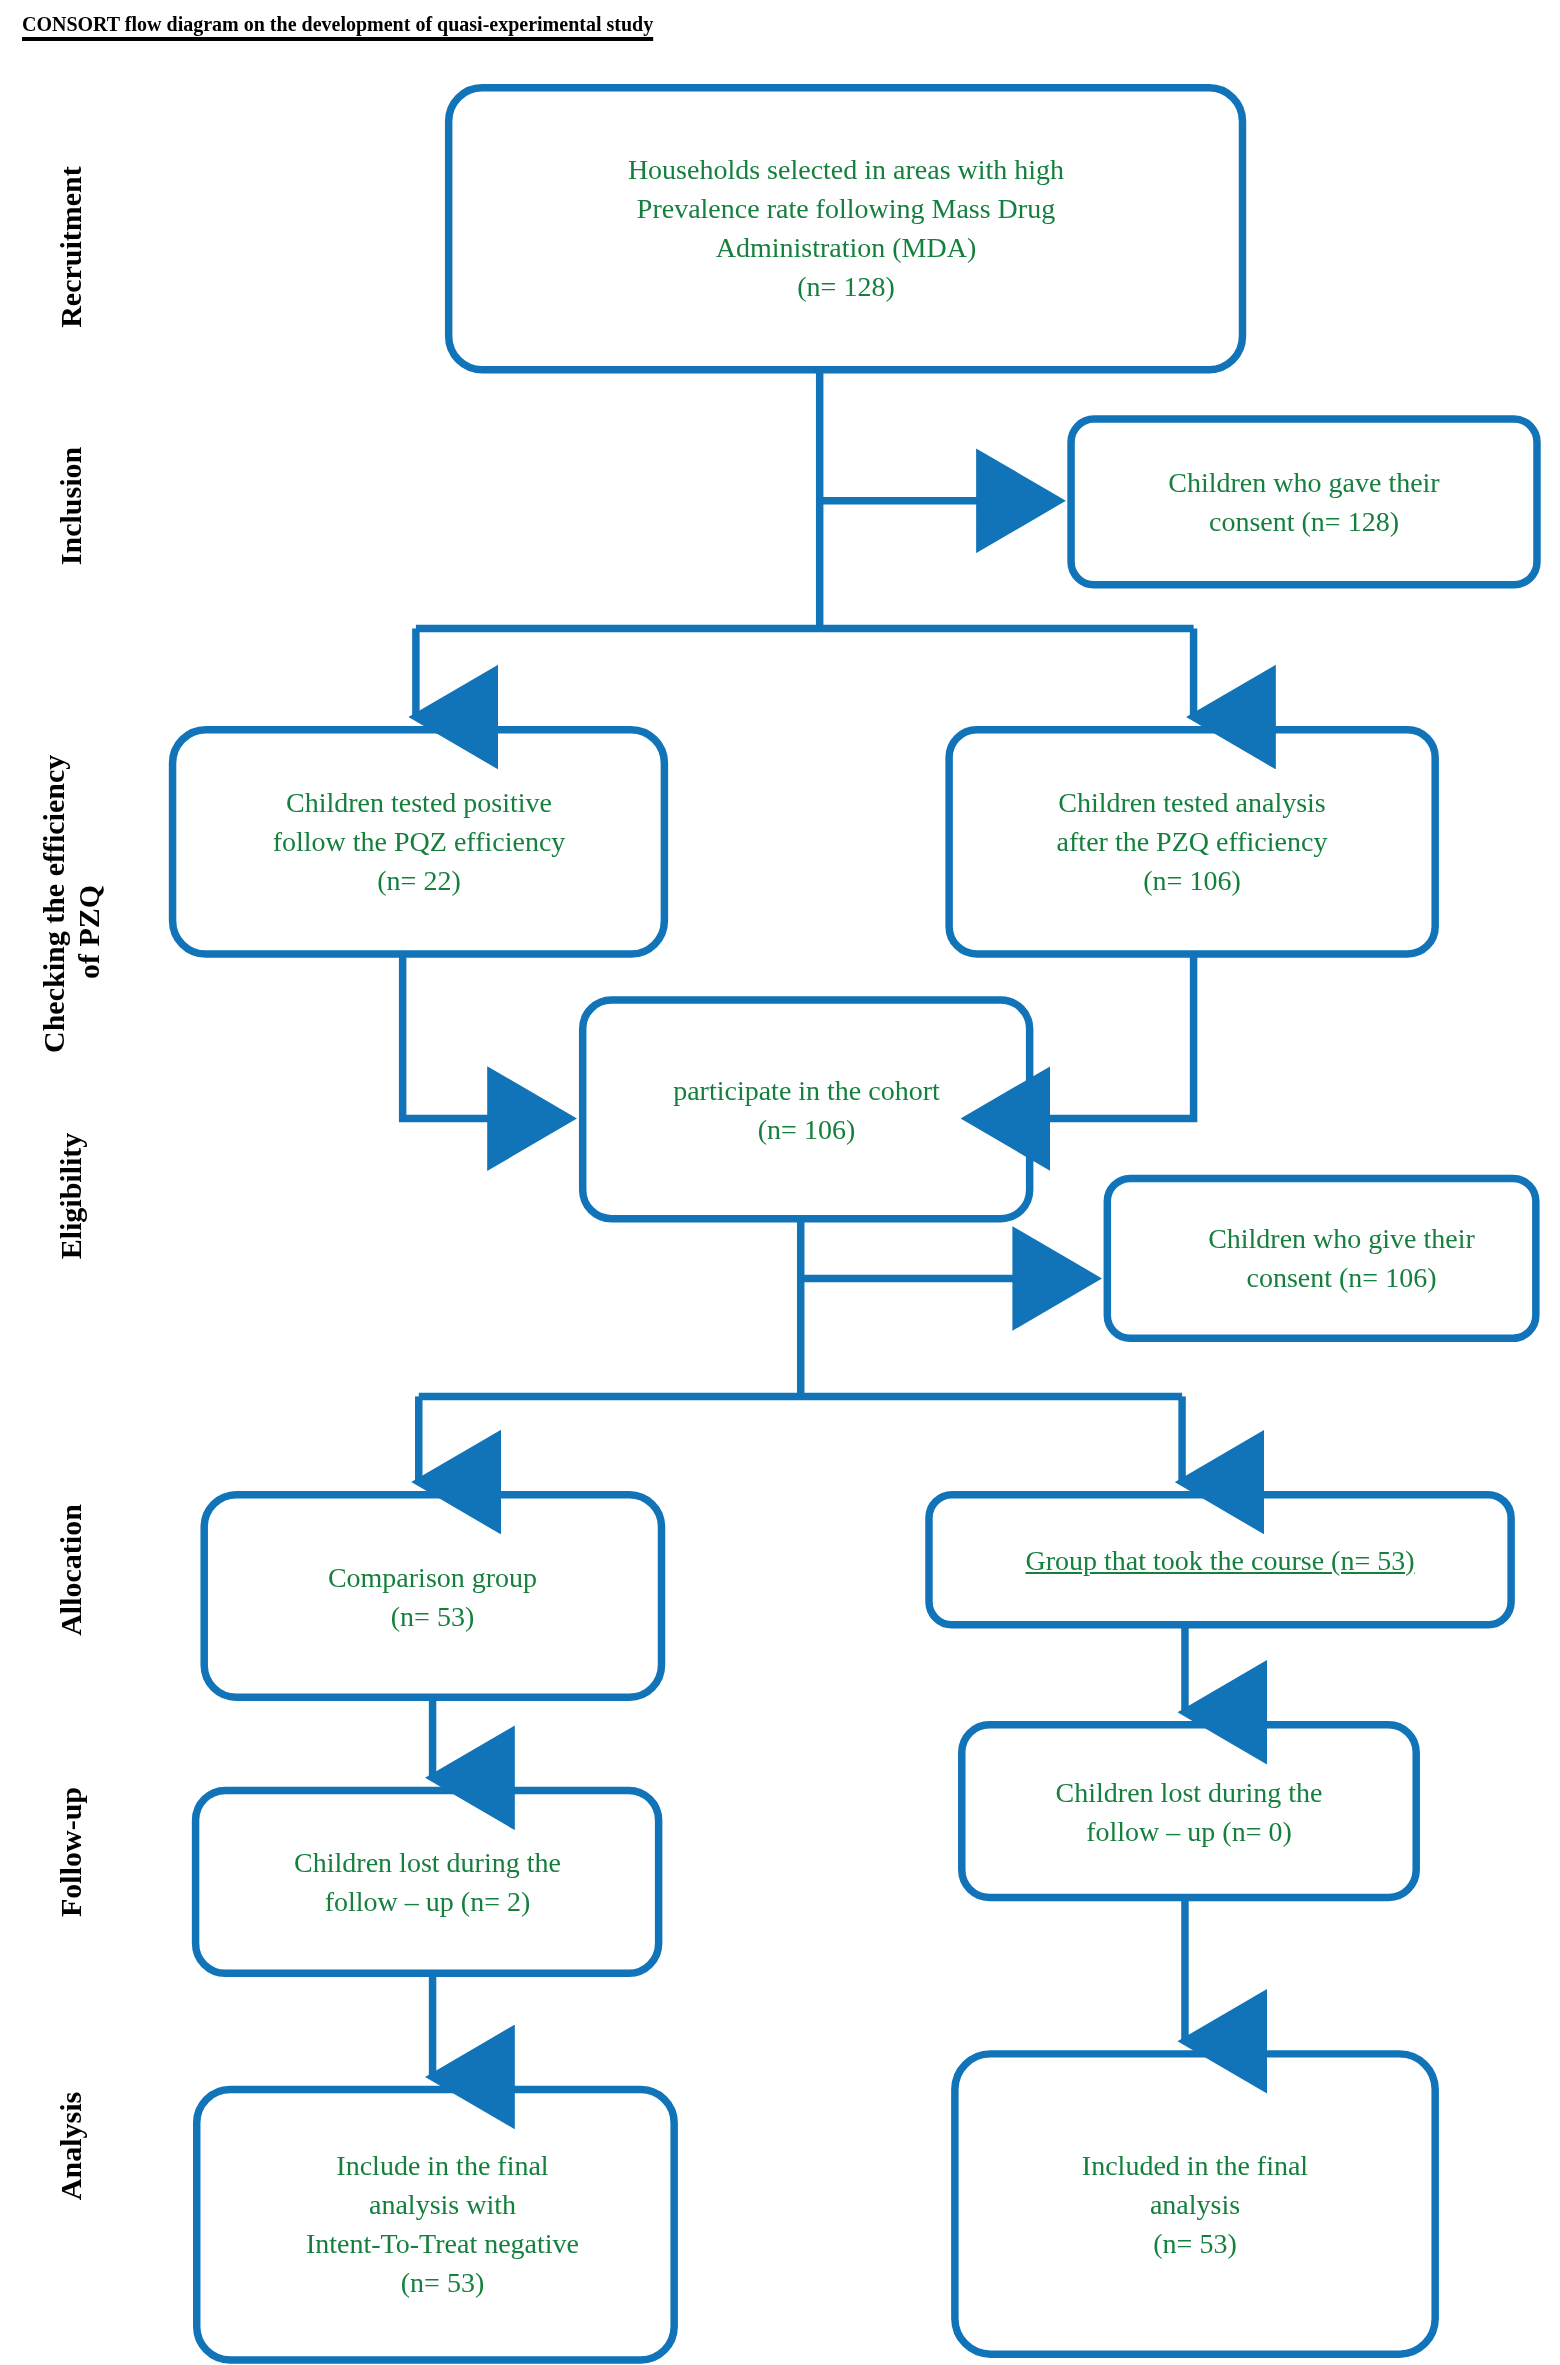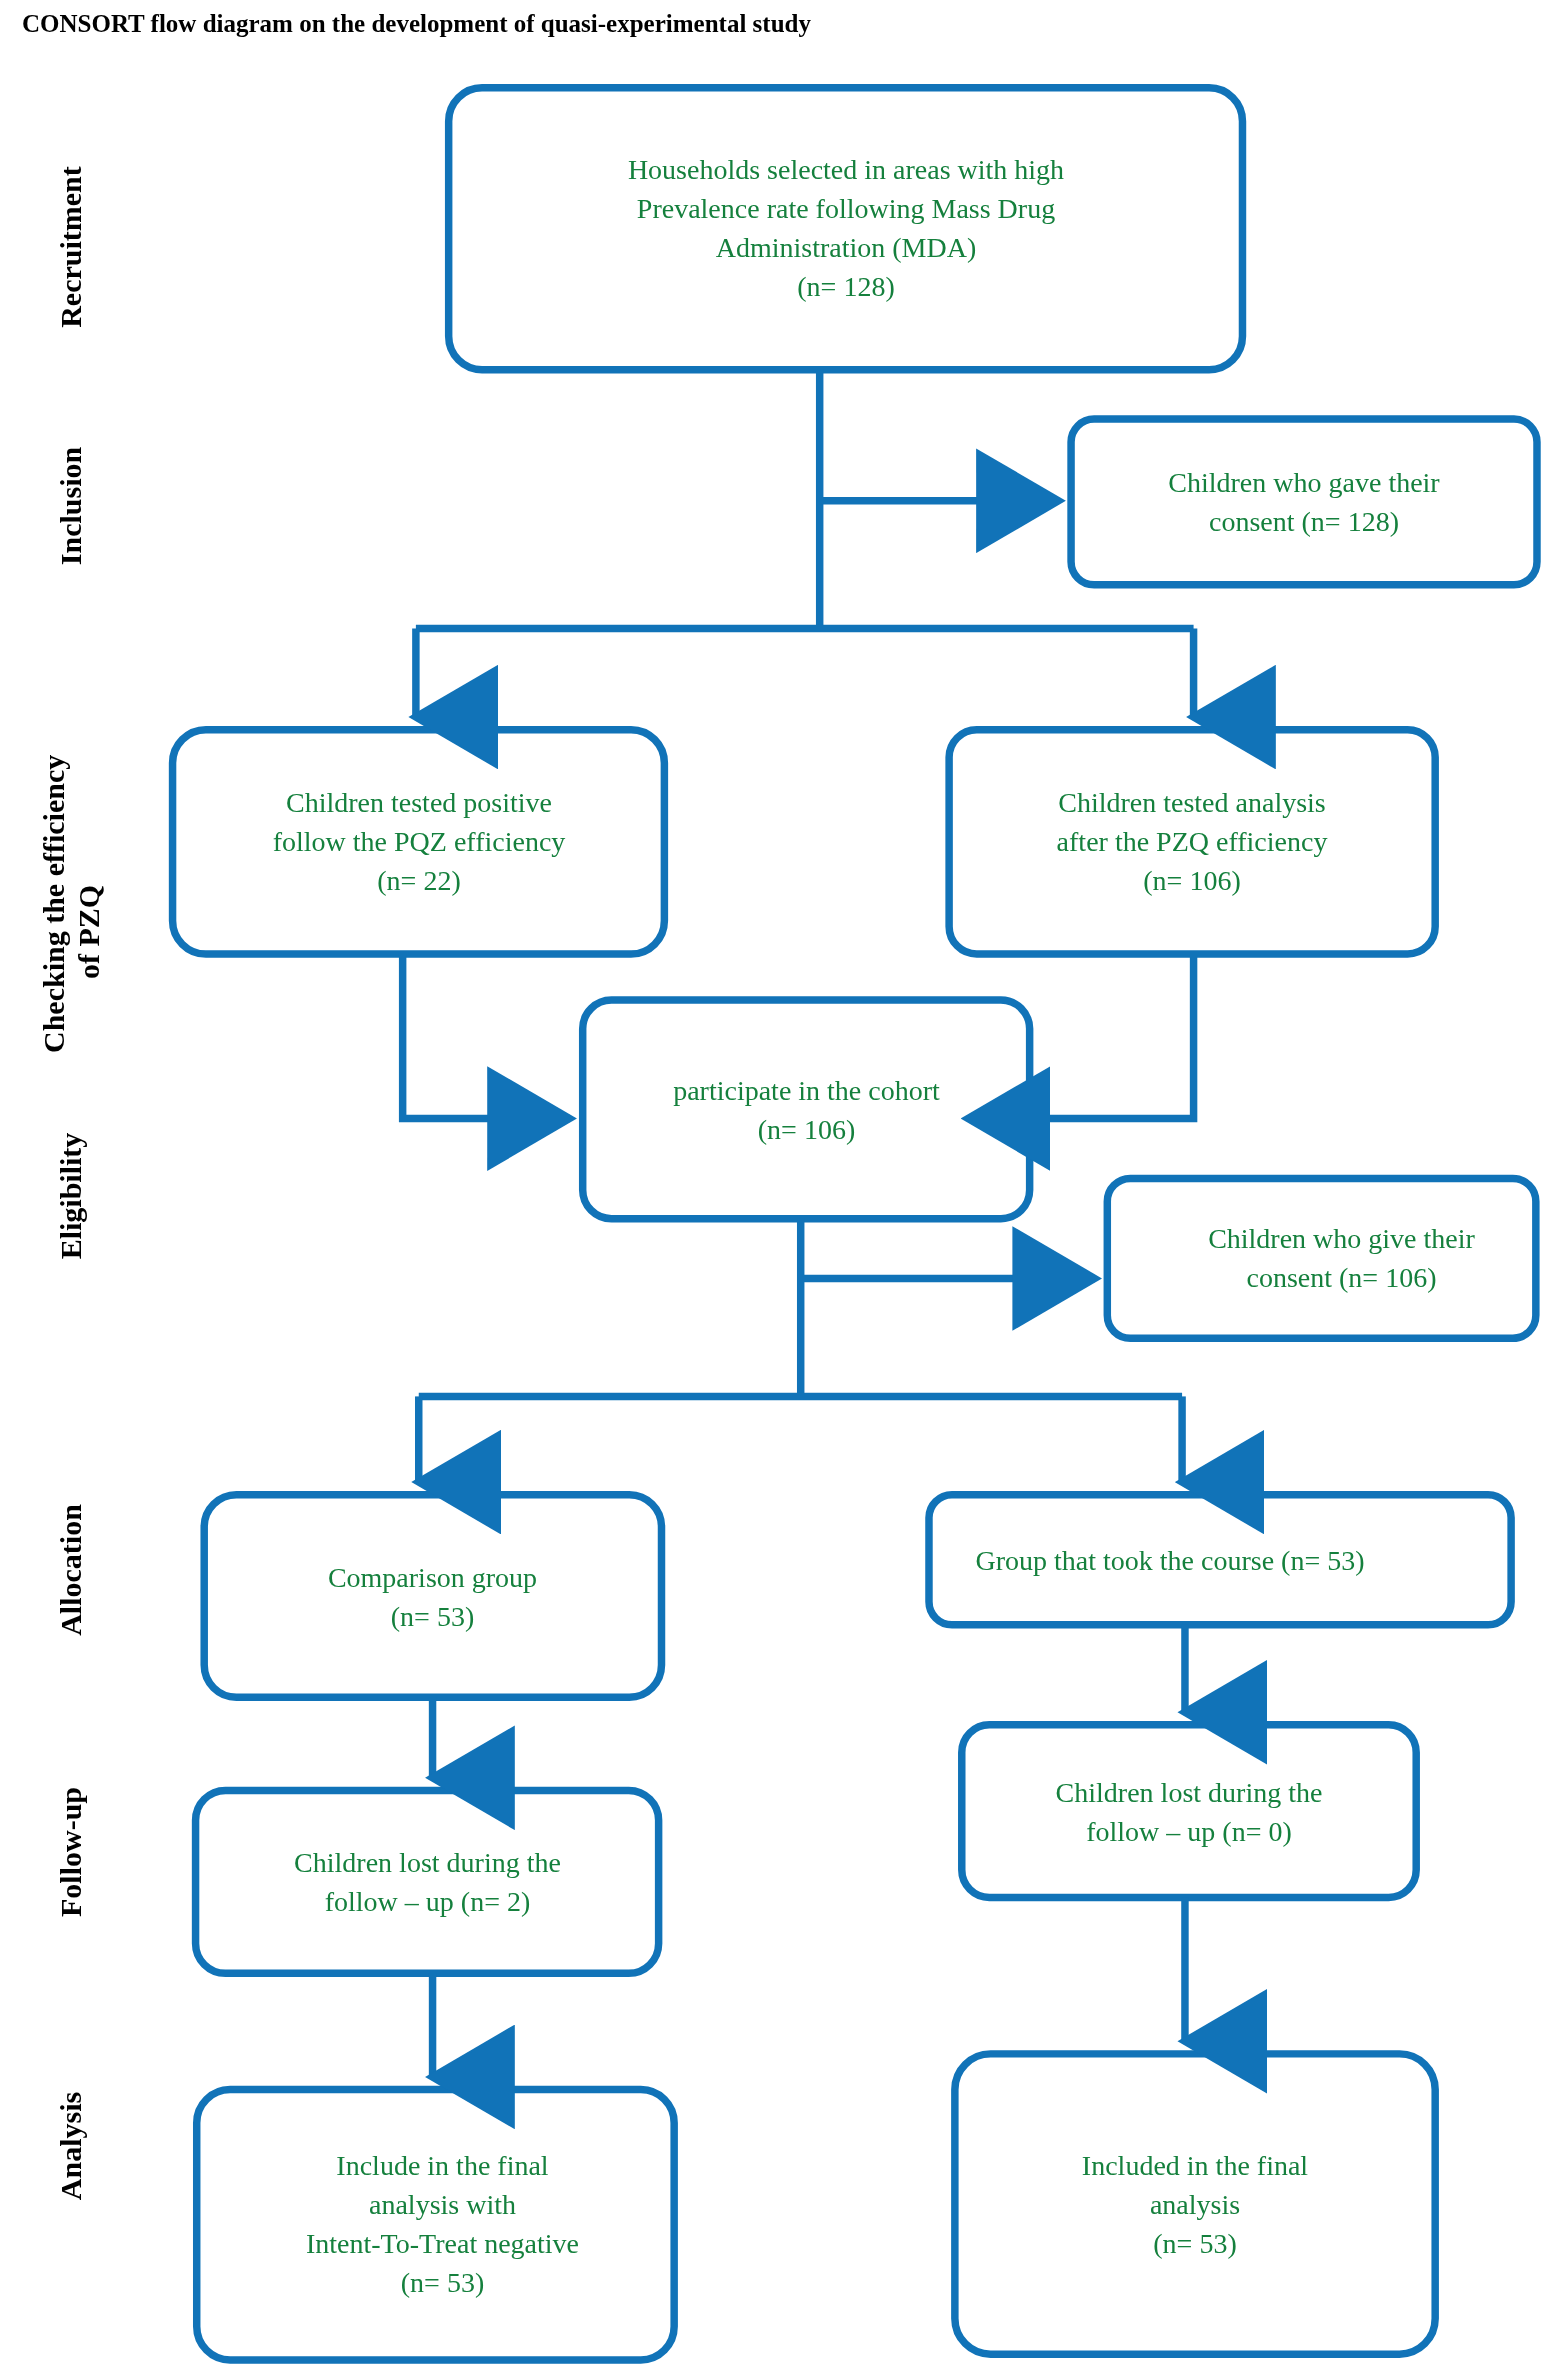--- a/index.html
+++ b/index.html
@@ -13,23 +13,24 @@
     position: relative;
     font-family: "Liberation Serif", serif;
     overflow: hidden;
   }
   #page-title {
     position: absolute;
     left: 22px;
     top: 5.8px;
     font-family: "Liberation Serif", serif;
     font-weight: bold;
-    font-size: 25px;
+    font-size: 20px;
     line-height: 36px;
     color: #000000;
+    text-decoration: underline;
     text-underline-offset: 5.8px;
     text-decoration-thickness: 3.5px;
     white-space: nowrap;
   }
   #stage {
     position: absolute;
     left: 0;
     top: 0;
     width: 1560px;
     height: 2366px;
@@ -195,21 +196,21 @@
     </span>
   </div>
 
   <div class="node-text" style="left:204px; top:1495px; width:457px; height:203px;">
     <span>
       <span>Comparison group</span>
       <span>(n= 53)</span>
     </span>
   </div>
 
-  <div class="node-text" style="left:879px; top:1495px; width:582px; height:130px;">
+  <div class="node-text" style="left:929px; top:1495px; width:582px; height:130px;text-decoration:underline;">
     <span>
       <span>Group that took the course (n= 53)</span>
     </span>
   </div>
 
   <div class="node-text" style="left:196px; top:1790px; width:463px; height:183px;">
     <span>
       <span>Children lost during the</span>
       <span>follow – up  (n= 2)</span>
     </span>

